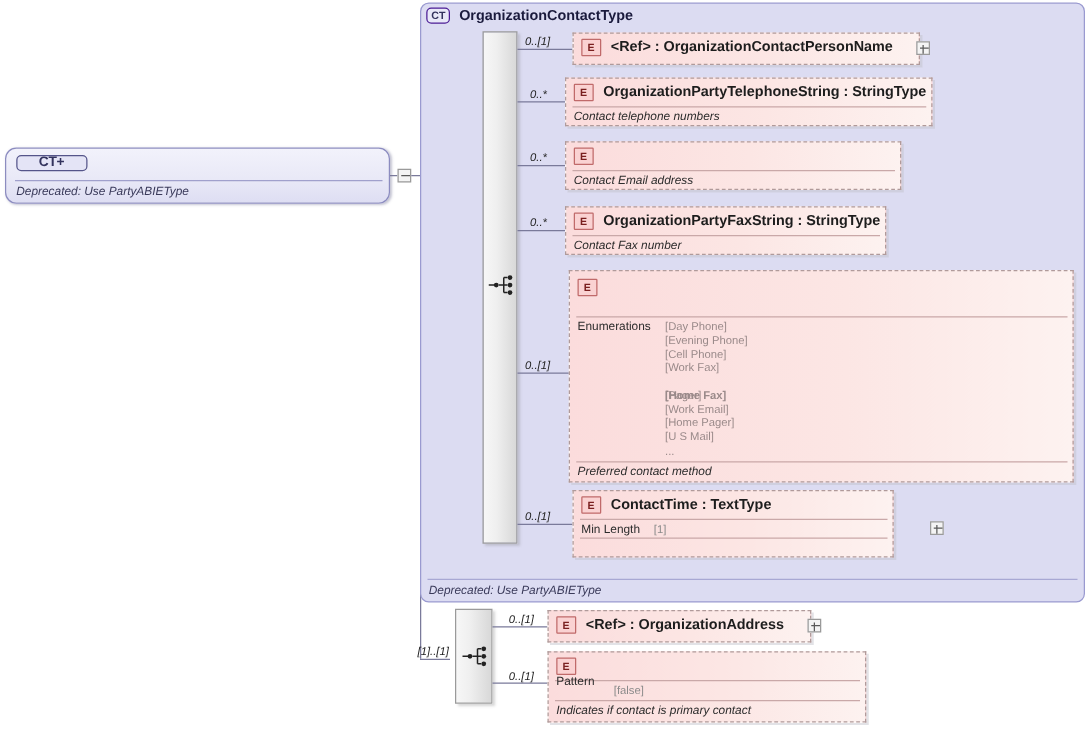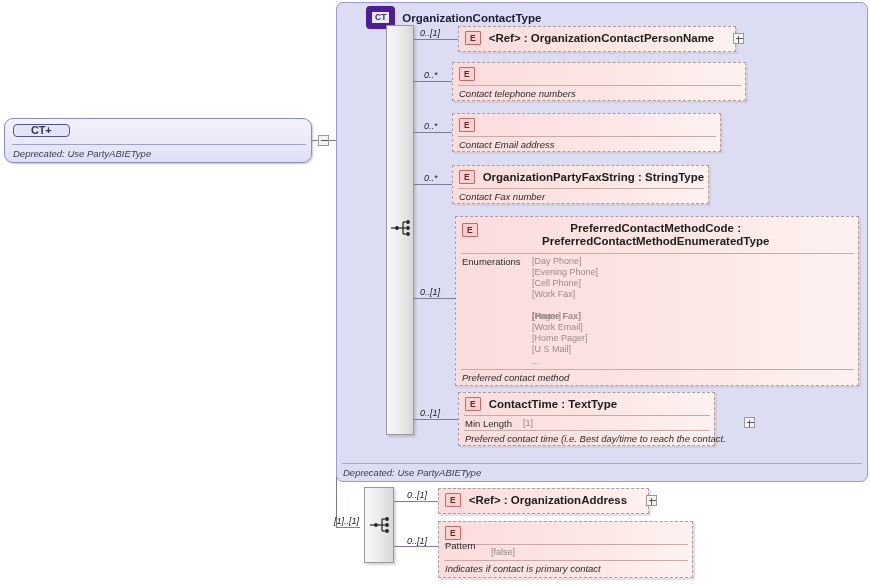--- a/index.html
+++ b/index.html
@@ -18,24 +18,24 @@
     box-sizing:border-box;
   }
   .ct-header{
     position:absolute;left:8px;top:4px;
     display:flex;align-items:center;gap:7px;
     font-size:11.5px;color:#1a1a3c;font-weight:bold;
     white-space:nowrap;
   }
   .ct-badge{
     display:inline-block;
-    border:6px solid #4c1d95;border-radius:4px;
+    border:1px solid #4c1d95;border-radius:4px;
     background:#e8e8f8;
     font-size:8.5px;font-weight:bold;color:#33335e;
-    padding:0px 3px;line-height:11px;margin-left:25px;
+    padding:0px 3px;line-height:11px;
   }
   .ct-footer-rule{
     position:absolute;height:0;border-top:1px solid #a8a8d4;
   }
   .ct-footer-text{
     position:absolute;font-size:9.5px;font-style:italic;color:#3a3a5a;
     white-space:nowrap;
   }
 
   
@@ -194,20 +194,21 @@
     <span class="e-badge">E</span>
     <span class="elem-name">&lt;Ref&gt;       : OrganizationContactPersonName</span>
   </div>
 </div>
 <div class="expander plus" style="left:733px;top:33px;"></div>
 
 <div class="mult" style="left:424px;top:70px;">0..*</div>
 <div class="elem solid-shadow" style="left:452px;top:62px;width:294px;height:39px;">
   <div class="elem-head">
     <span class="e-badge">E</span>
+    <span class="elem-name">OrganizationPartyTelephoneString : StringType</span>
   </div>
   <div class="elem-rule" style="left:5px;top:22px;width:283px;"></div>
   <div class="elem-doc" style="left:6px;top:25px;">Contact telephone numbers</div>
 </div>
 
 <div class="mult" style="left:424px;top:121px;">0..*</div>
 <div class="elem solid-shadow" style="left:452px;top:113px;width:269px;height:39px;">
   <div class="elem-head">
     <span class="e-badge">E</span>
   </div>
@@ -222,21 +223,20 @@
     <span class="elem-name">OrganizationPartyFaxString : StringType</span>
   </div>
   <div class="elem-rule" style="left:5px;top:22px;width:246px;"></div>
   <div class="elem-doc" style="left:6px;top:25px;">Contact Fax number</div>
 </div>
 
 <div class="mult" style="left:420px;top:287px;">0..[1]</div>
 <div class="elem solid-shadow" style="left:455px;top:216px;width:404px;height:170px;">
   <div class="elem-head" style="top:5px;">
     <span class="e-badge" style="align-self:flex-start;margin-top:1px;">E</span>
-    <span class="elem-name wrap" style="width:340px;">PreferredContactMethodCode : PreferredContactMethodEnumeratedType</span>
   </div>
   <div class="elem-rule" style="left:5px;top:36px;width:393px;"></div>
 
   <div class="facet-label" style="left:6px;top:39px;">Enumerations</div>
 
   <div class="enum-item" style="left:76px;top:39px;">[Day Phone]</div>
   <div class="enum-item" style="left:76px;top:50px;">[Evening Phone]</div>
   <div class="enum-item" style="left:76px;top:61px;">[Cell Phone]</div>
   <div class="enum-item" style="left:76px;top:72px;">[Work Fax]</div>
   <div class="enum-item" style="left:76px;top:94px;font-weight:bold;">[Home Fax]</div>
@@ -253,21 +253,20 @@
 <div class="mult" style="left:420px;top:408px;">0..[1]</div>
 <div class="elem solid-shadow" style="left:458px;top:392px;width:257px;height:54px;">
   <div class="elem-head">
     <span class="e-badge">E</span>
     <span class="elem-name">ContactTime : TextType</span>
   </div>
   <div class="elem-rule" style="left:5px;top:22px;width:246px;"></div>
   <div class="facet-label" style="left:6px;top:25px;">Min Length</div>
   <div class="facet-value" style="left:64px;top:25px;">[1]</div>
   <div class="elem-rule" style="left:5px;top:37px;width:246px;"></div>
-  <div class="elem-doc" style="left:6px;top:40px;">Preferred contact time (i.e. Best day/time to reach the contact.</div>
 </div>
 <div class="expander plus" style="left:744px;top:417px;"></div>
 
 <div class="seq-bar" style="left:364px;top:487px;width:30px;height:76px;"></div>
 <svg class="seq-ico" style="left:369px;top:516px;" width="22" height="18" viewBox="0 0 22 18">
   <line x1="1" y1="9" x2="6" y2="9" stroke="#222" stroke-width="1.2"></line>
   <circle cx="7" cy="9" r="1.9" fill="#222"></circle>
   <line x1="9" y1="9" x2="13" y2="9" stroke="#222" stroke-width="1.2"></line>
   <line x1="13" y1="3" x2="13" y2="15" stroke="#222" stroke-width="1.2"></line>
   <line x1="13" y1="3" x2="16" y2="3" stroke="#222" stroke-width="1.2"></line>

